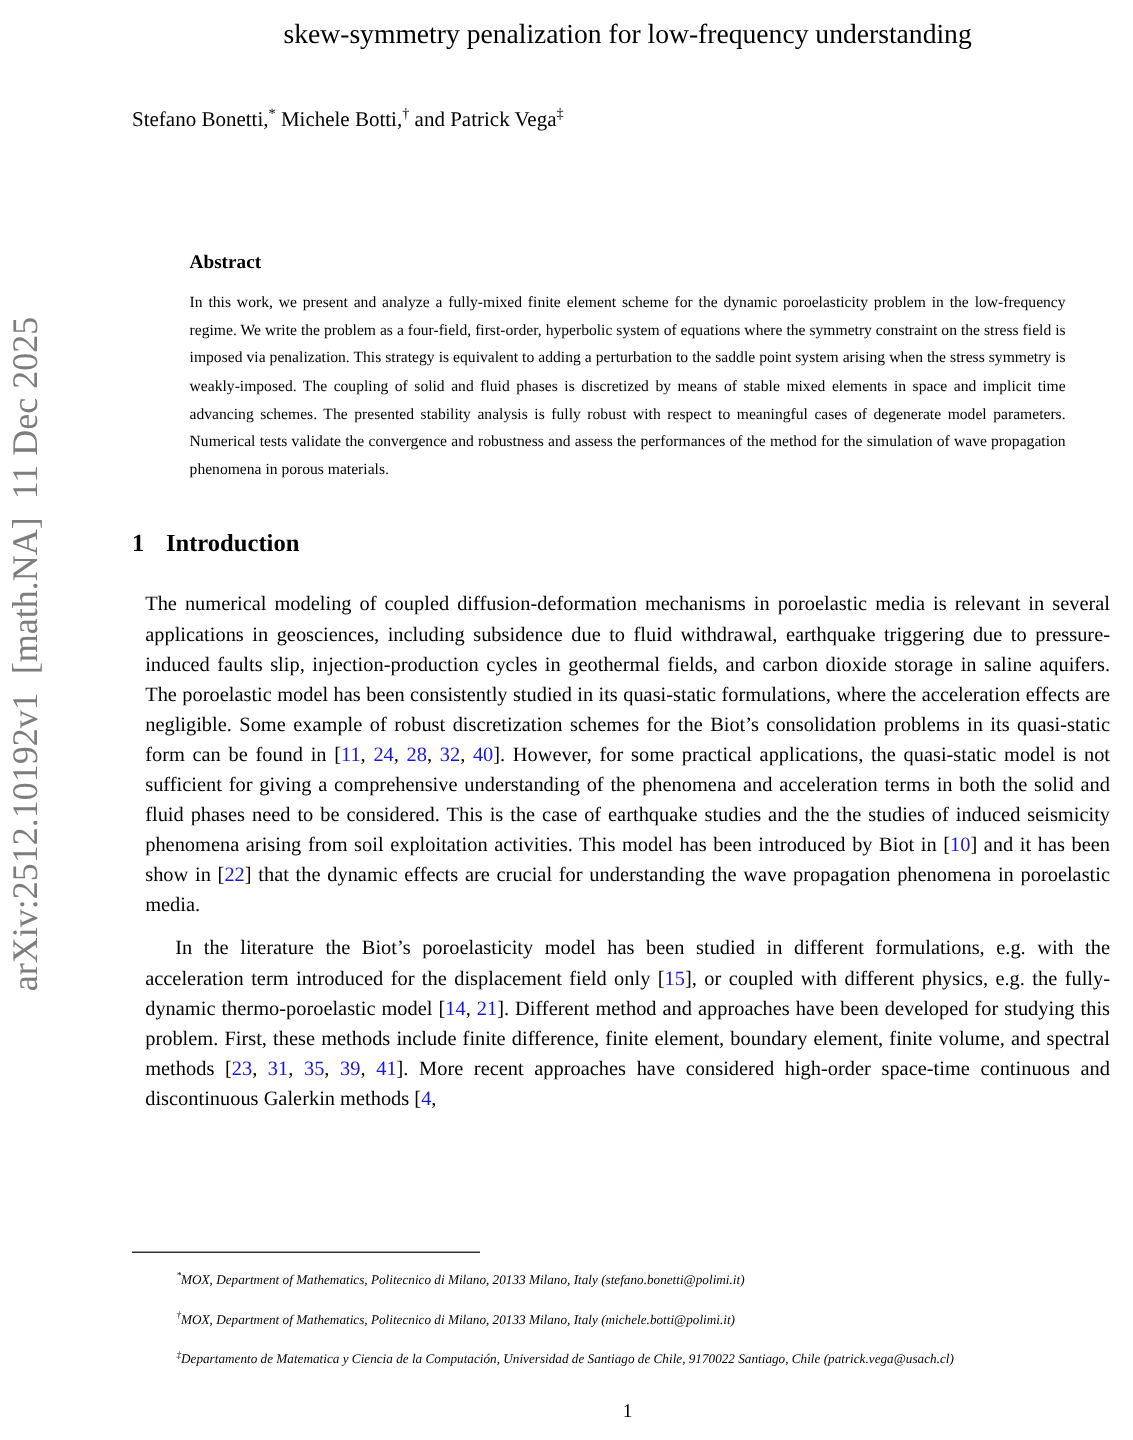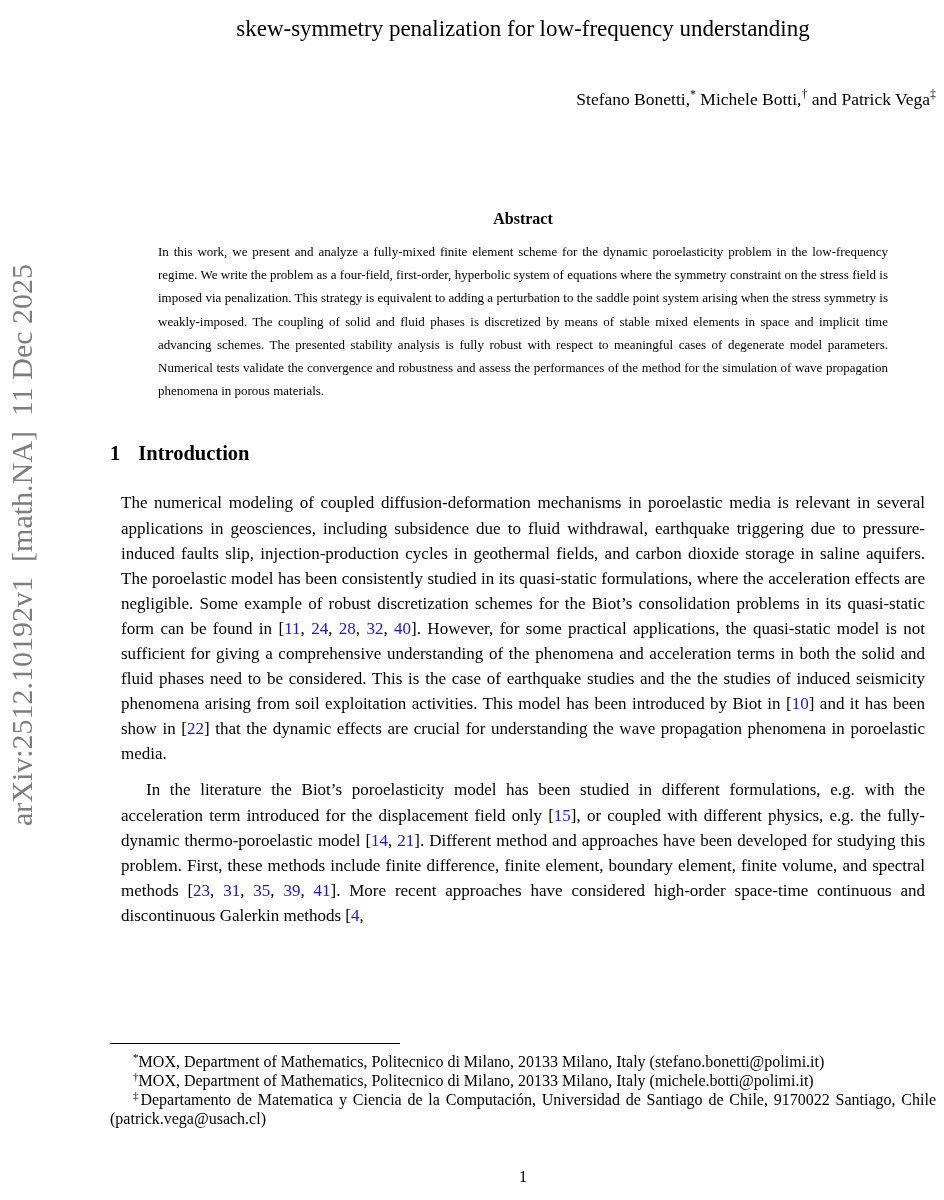--- a/index.html
+++ b/index.html
@@ -33,31 +33,30 @@
   .title {
     margin: 14px 0 0 0;
     text-align: center;
     font-size: 23px;
     font-weight: normal;
     line-height: 30px;
   }
   .title-line { display: block; }
   .authors {
     margin-top: 44px;
-    text-align: right;
+    text-align: left;
     font-size: 17.5px;
     line-height: 22px;
   }
   .authors sup { font-size: 68%; line-height: 0; }
   .abstract {
     margin-top: 100px;
     padding: 0 48px;
   }
   .abstract-heading {
-    text-align: center;
     font-weight: bold;
     font-size: 16px;
     margin-bottom: 12px;
   }
   .abstract-text {
     margin: 0;
     font-size: 13px;
     line-height: 23.2px;
     text-align: justify;
   }
@@ -85,25 +84,26 @@
     left: 110px;
     top: 1043px;
     width: 826px;
   }
   .footnote-rule {
     width: 290px;
     border-top: 1px solid #000000;
     margin-bottom: 8px;
   }
   .footnote {
-    margin: 0;
-    font-size: 16px;
+    margin: 14px;
+    font-size: 11px;
     line-height: 19px;
     text-align: justify;
     text-indent: 23px;
+    font-style: italic;
   }
   .footnote sup { font-size: 70%; line-height: 0; }
   .page-number {
     position: absolute;
     left: 110px;
     width: 826px;
     top: 1168px;
     text-align: center;
     font-size: 16px;
   }

